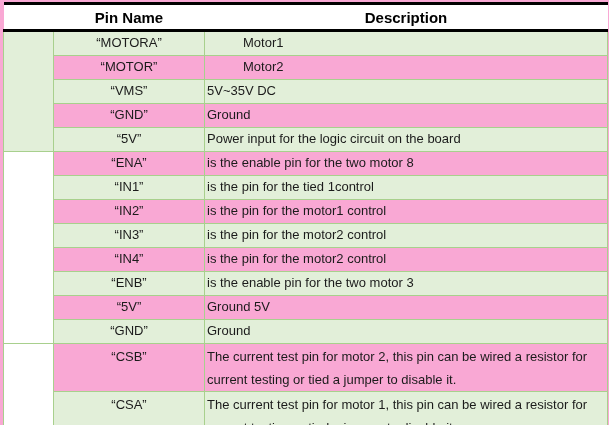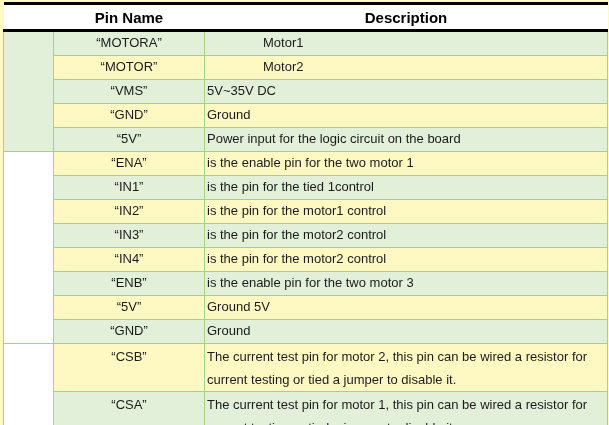--- a/index.html
+++ b/index.html
@@ -8,21 +8,21 @@
     background: #ffffff;
     width: 609px;
     height: 425px;
     overflow: hidden;
     font-family: "Liberation Sans", sans-serif;
   }
   .page {
     position: relative;
     width: 609px;
     height: 425px;
-    background: #fef9c3;
+    background: #f9a8d4;
   }
   table.pin-table {
     position: absolute;
     left: 3px;
     top: 2px;
     width: 604px;
     border-collapse: collapse;
     table-layout: fixed;
     border-top: 3px solid #000000;
     border-bottom: 2px solid #000000;
@@ -72,21 +72,21 @@
   }
   td.desc {
     text-align: left;
     padding-left: 2px;
     padding-right: 6px;
     line-height: 17px;
     padding-top: 2px;
     border-right: 1px solid #a8d08d;
   }
   td.desc.indent {
-    padding-left: 58px;
+    padding-left: 38px;
   }
   tr.dbl td { height: 45px; }
   tr.dbl td.desc { line-height: 23px; padding-top: 1px; }
   tr.dbl td.pin  { line-height: 23px; padding-top: 1px; margin-top: 40px; }
 </style>
 </head>
 <body>
 
 <div class="page">
   <table class="pin-table">
@@ -120,21 +120,21 @@
         <td class="pin">“GND”</td>
         <td class="desc">Ground</td>
       </tr>
       <tr>
         <td class="pin">“5V”</td>
         <td class="desc">Power input for the logic circuit on the board</td>
       </tr>
       <tr>
         <td class="spacer" rowspan="8"></td>
         <td class="pin">“ENA”</td>
-        <td class="desc">is the enable pin for the two motor 1</td>
+        <td class="desc">is the enable pin for the two motor 8</td>
       </tr>
       <tr>
         <td class="pin">“IN1”</td>
         <td class="desc">is the pin for the tied 1control</td>
       </tr>
       <tr>
         <td class="pin">“IN2”</td>
         <td class="desc">is the pin for the motor1 control</td>
       </tr>
       <tr>

